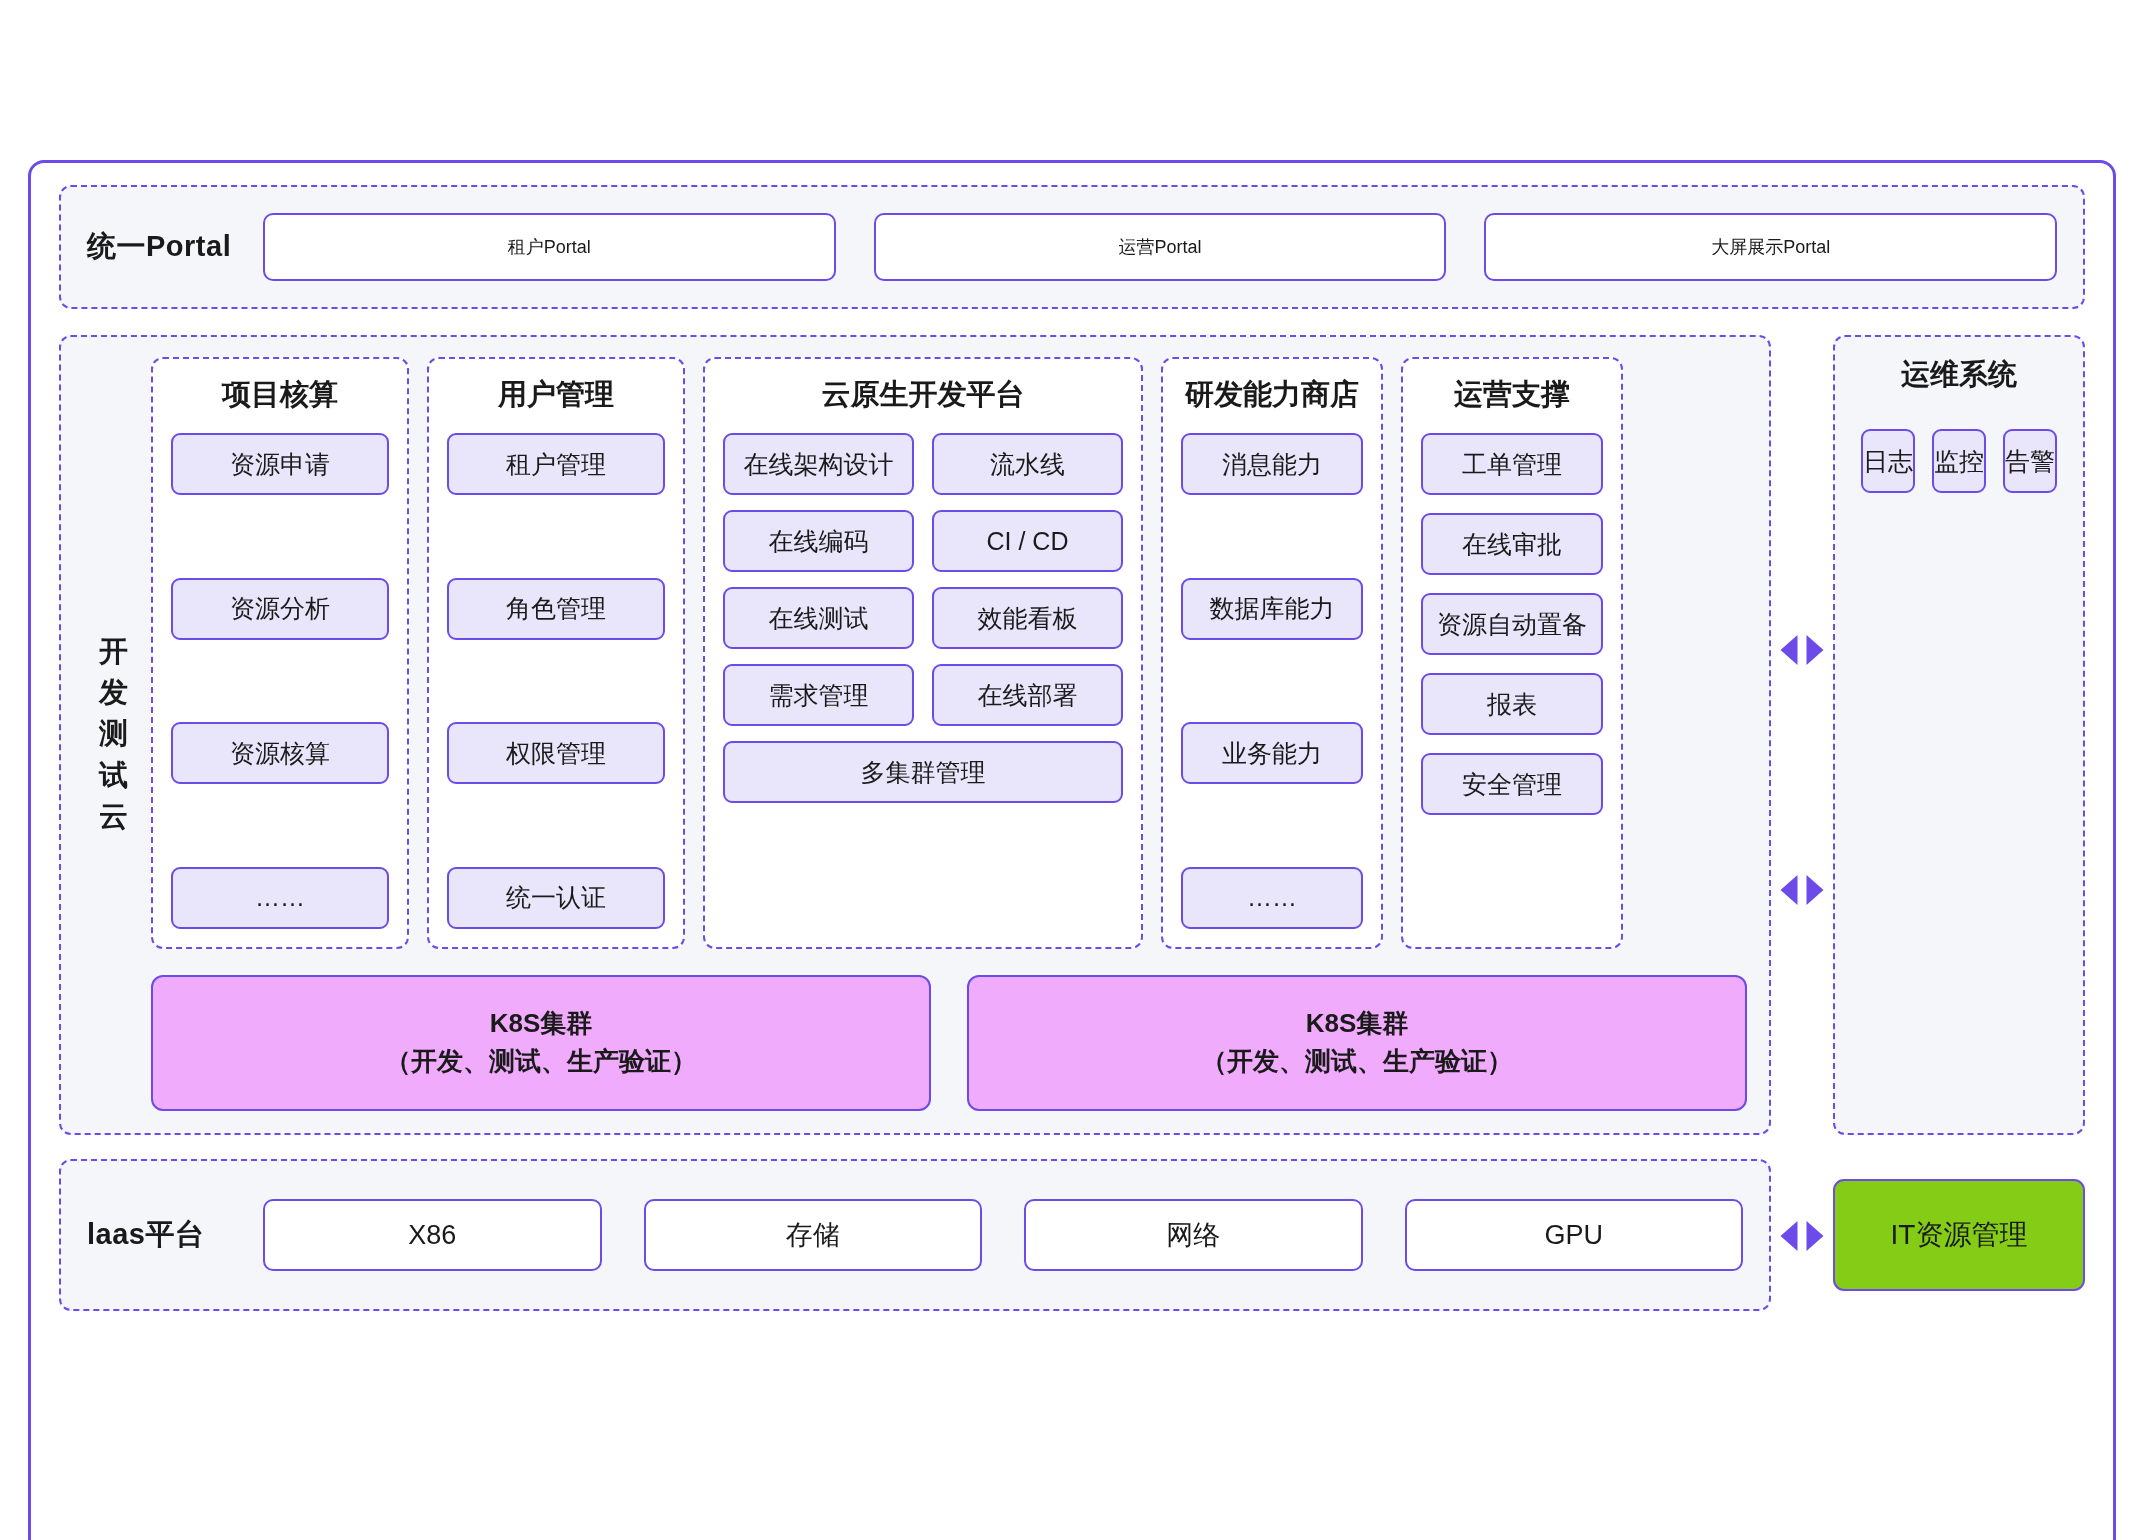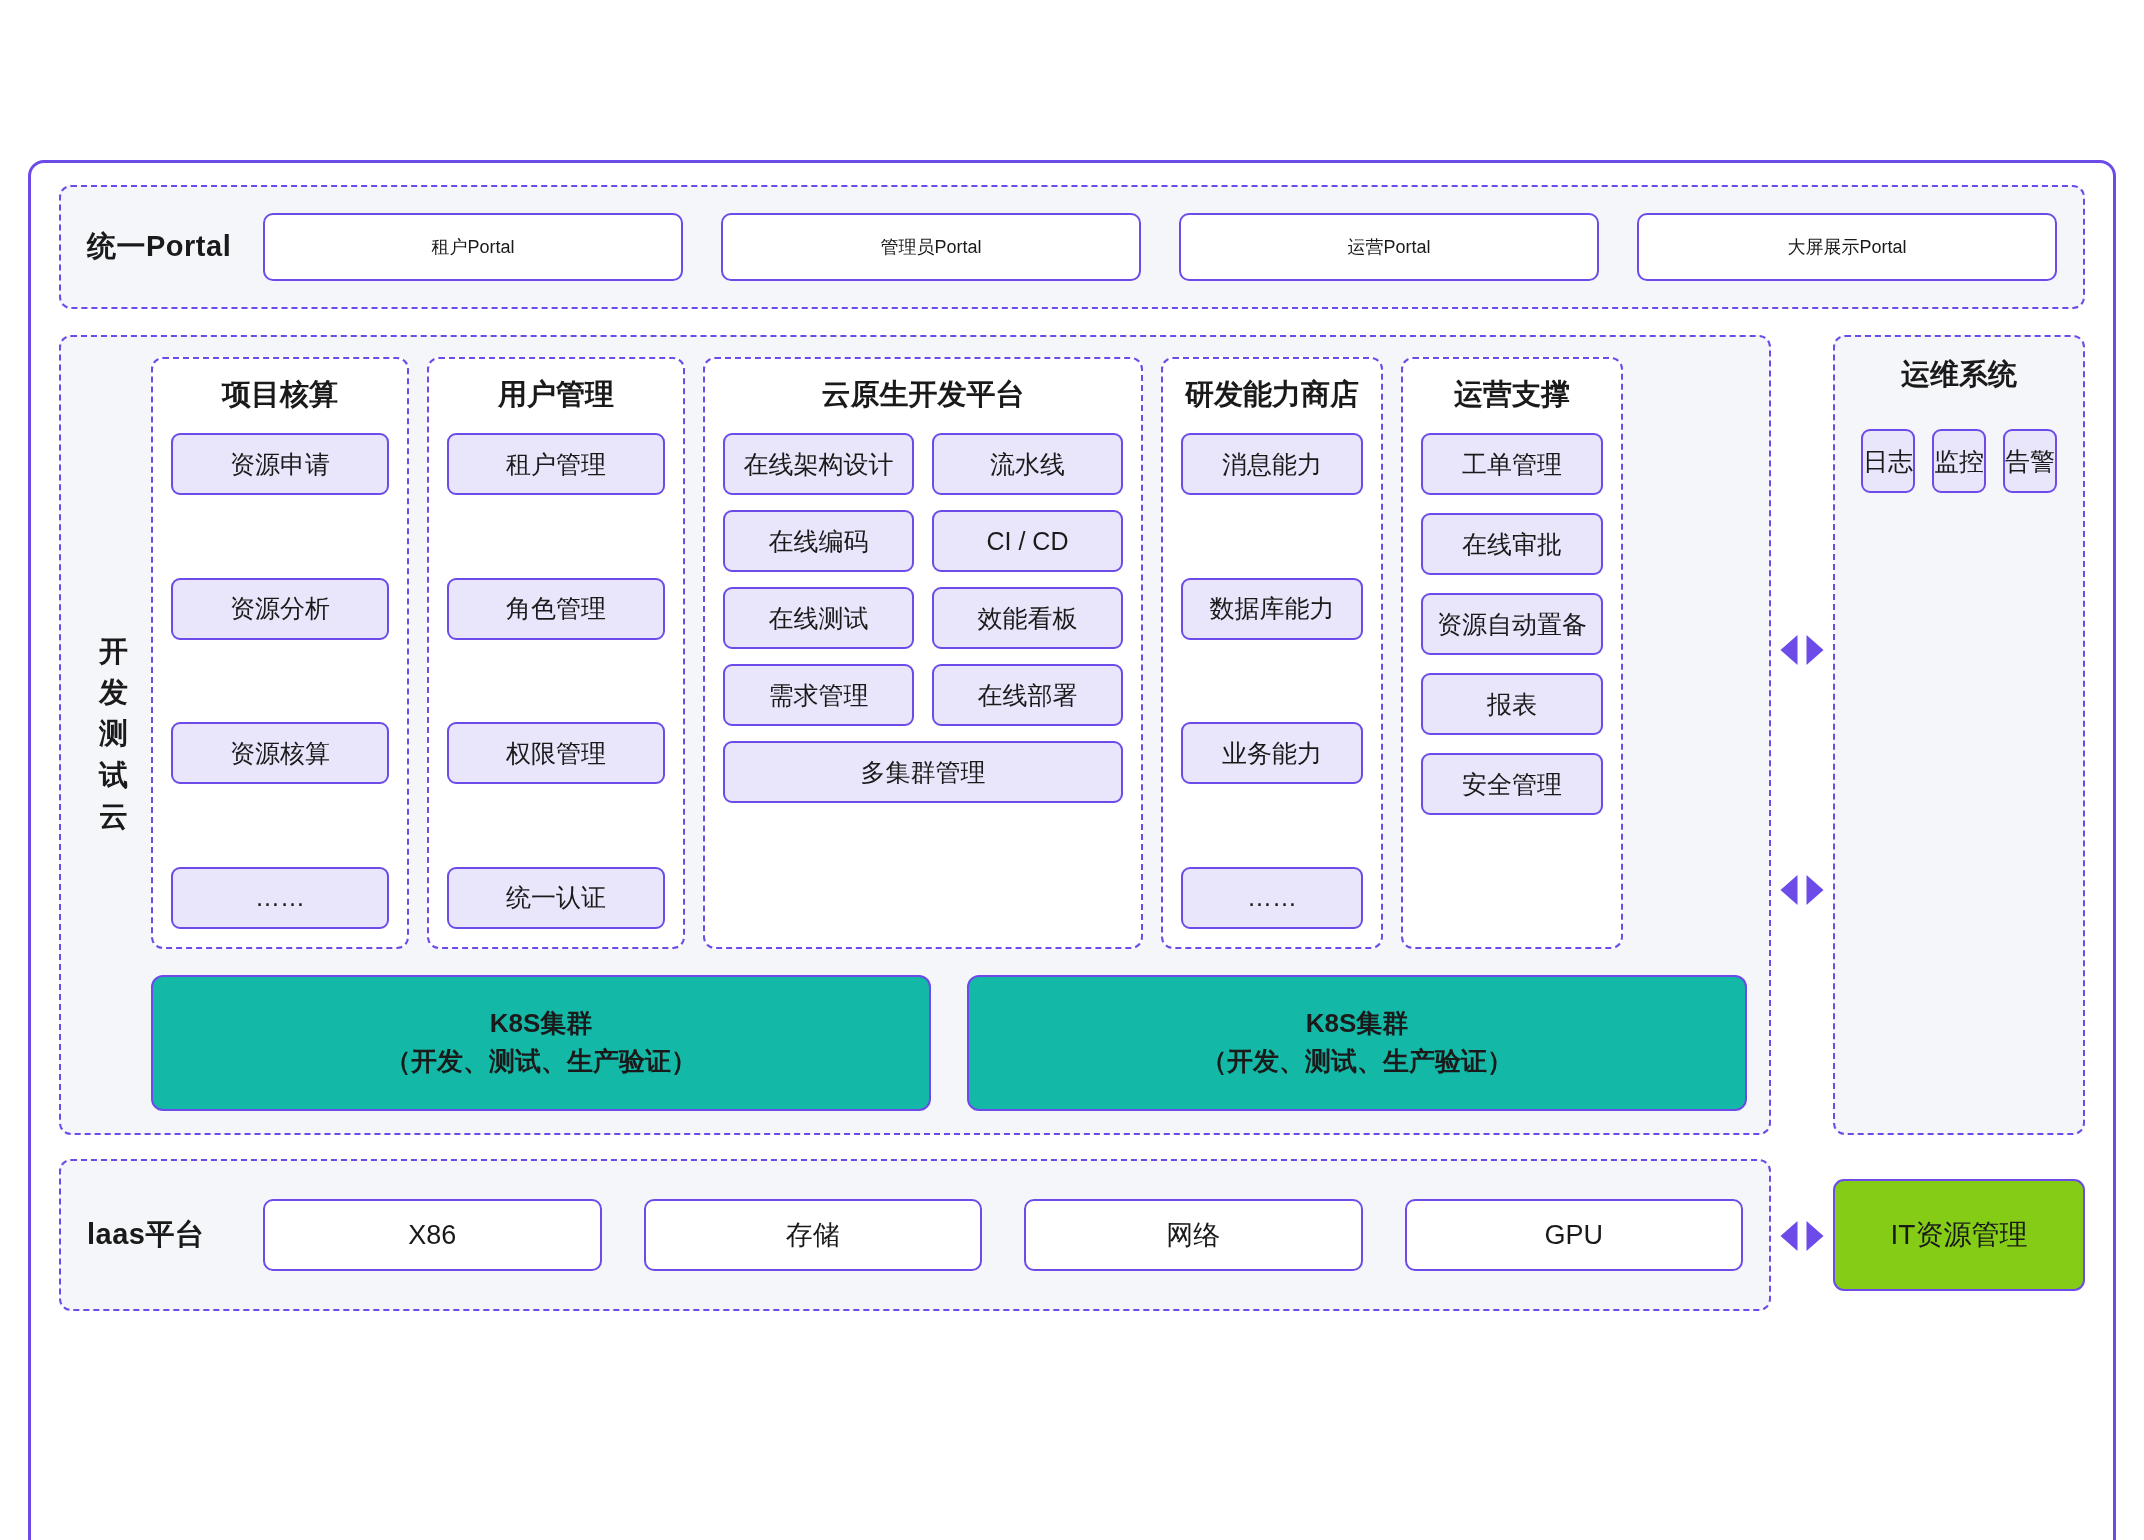--- a/index.html
+++ b/index.html
@@ -161,21 +161,21 @@
   #k8s-row {
     display: flex;
     gap: 36px;
     margin-top: 26px;
     flex: 1;
   }
   .k8s-box {
     flex: 1;
     border: 2.5px solid #6c4be8;
     border-radius: 12px;
-    background: #14b8a6;
+    background: #f0abfc;
     display: flex;
     flex-direction: column;
     align-items: center;
     justify-content: center;
     font-weight: bold;
     font-size: 26px;
     line-height: 1.45;
     text-align: center;
   }
 
@@ -275,21 +275,20 @@
 </style>
 </head>
 <body>
 
 <div id="diagram-root">
 
   <div id="portal-row" class="dashed-section">
     <div class="row-label">统一Portal</div>
     <div class="portal-boxes">
       <div class="portal-box">租户Portal</div>
-      <div class="portal-box">管理员Portal</div>
       <div class="portal-box">运营Portal</div>
       <div class="portal-box">大屏展示Portal</div>
     </div>
   </div>
 
   <div id="middle-band">
 
     <div id="devtest-section" class="dashed-section">
 
       <div id="devtest-label">

